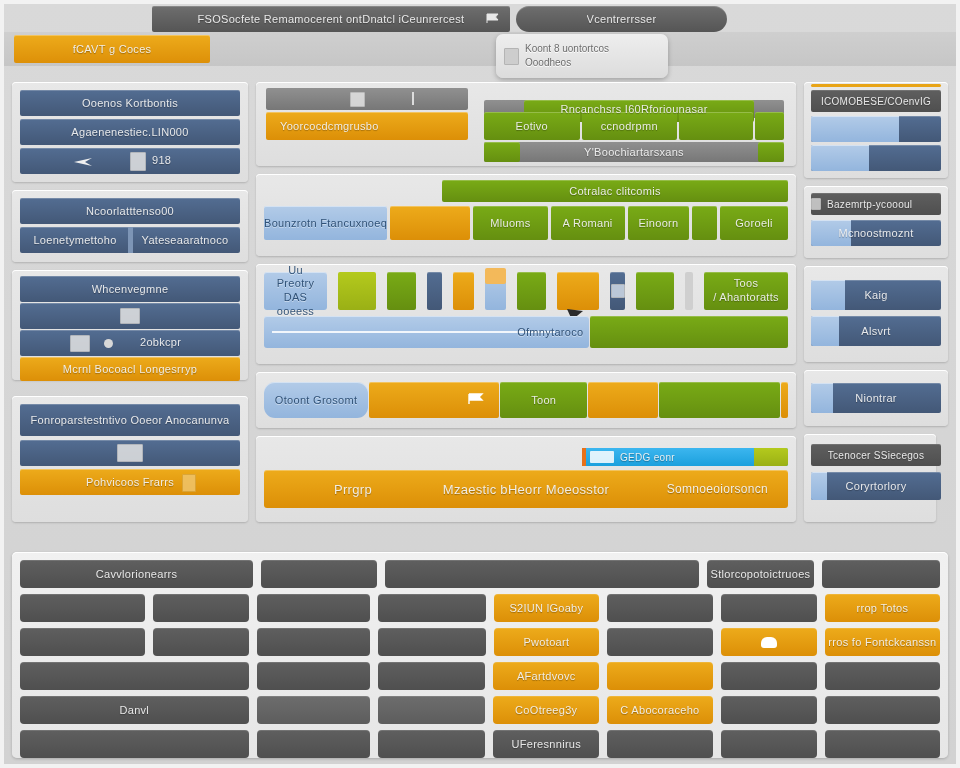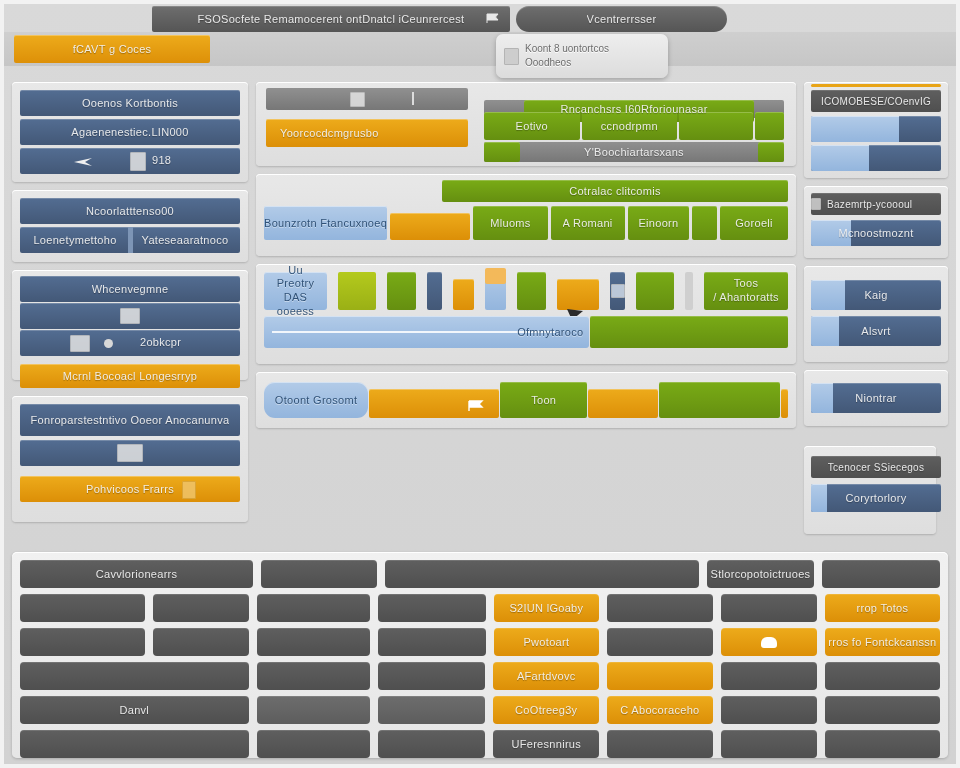--- a/index.html
+++ b/index.html
@@ -62,21 +62,21 @@
   #body{position:absolute;left:0;top:70px;width:952px;height:470px;}
 
   .panel{
     position:absolute;
     background:linear-gradient(#e8e8e8,#dedede);
     border-radius:4px;
     box-shadow:0 1px 2px rgba(0,0,0,.18),inset 0 1px 0 #fff;
   }
   .row{position:absolute;border-radius:2px;display:flex;align-items:center;justify-content:center;}
   .slate{background:linear-gradient(#536d92,#435877);box-shadow:inset 0 1px 0 rgba(255,255,255,.2);}
-  .orange{background:linear-gradient(#edab1b,#dc8f07);box-shadow:inset 0 1px 0 rgba(255,255,255,.3);margin-top:7px;}
+  .orange{background:linear-gradient(#edab1b,#dc8f07);box-shadow:inset 0 1px 0 rgba(255,255,255,.3);}
   .green{background:linear-gradient(#79ab16,#658f10);box-shadow:inset 0 1px 0 rgba(255,255,255,.22);}
   .ygreen{background:linear-gradient(#b4ca1d,#9ab015);}
   .lblue{background:linear-gradient(#b2cbe8,#93b5dd);box-shadow:inset 0 1px 0 rgba(255,255,255,.45);}
   .lblue .tx{color:#27496f;text-shadow:0 1px 0 rgba(255,255,255,.5);}
   .gray{background:linear-gradient(#909090,#777);}
   .dgray{background:linear-gradient(#5f5f5f,#4f4f4f);box-shadow:inset 0 1px 0 rgba(255,255,255,.12);}
   .cyan{background:linear-gradient(#3cb6ef,#1ba0dd);}
 
   
   #lp1{left:8px;top:8px;width:236px;height:100px;}
@@ -91,21 +91,21 @@
   #mp2{left:252px;top:100px;width:540px;height:82px;}
   #mp3{left:252px;top:190px;width:540px;height:100px;}
   #mp4{left:252px;top:298px;width:540px;height:56px;}
   #mp5{left:252px;top:362px;width:540px;height:86px;}
 
   
   #rp1{left:800px;top:8px;width:144px;height:96px;}
   #rp2{left:800px;top:112px;width:144px;height:72px;}
   #rp3{left:800px;top:192px;width:144px;height:96px;}
   #rp4{left:800px;top:296px;width:144px;height:56px;}
-  #rp5{left:800px;top:372px;width:132px;height:88px;}
+  #rp5{left:800px;top:360px;width:132px;height:88px;}
   .rrow{left:7px;width:130px;height:26px;}
   .rhdr{left:7px;width:130px;height:22px;}
 
   
   #grid{
     position:absolute;left:8px;top:548px;width:936px;height:206px;
     background:linear-gradient(#f1f1f1,#e6e6e6);
     border-radius:5px;
     box-shadow:0 1px 3px rgba(0,0,0,.2),inset 0 1px 0 #fff;
     padding:8px;box-sizing:border-box;
@@ -318,20 +318,33 @@
         </div>
         <div class="row green" style="position:relative;flex:1">
           <span class="tx">Toon</span>
         </div>
         <div class="row orange" style="position:relative;flex:.8"></div>
         <div class="row green" style="position:relative;flex:1.4"></div>
         <div class="row orange" style="position:relative;flex:.08"></div>
       </div>
     </div>
 
+    <div class="panel" id="mp5">
+      <div class="row cyan" style="left:326px;top:12px;width:206px;height:18px;border-radius:2px;justify-content:flex-start">
+        <span style="position:absolute;left:0;top:0;width:4px;height:18px;background:#e8711a"></span>
+        <span class="glyph" style="left:8px;top:3px;width:24px;height:12px;background:#fff;border:none"></span>
+        <span class="tx" style="position:absolute;left:38px;text-align:left;font-size:10px">GEDG eonr</span>
+        <span class="ygreen" style="position:absolute;right:0;top:0;width:34px;height:18px;border-radius:0 2px 2px 0"></span>
+      </div>
+      <div class="row orange" style="left:8px;top:34px;width:524px;height:38px;border-radius:3px">
+        <span class="tx" style="position:absolute;left:70px;font-size:13px">Prrgrp</span>
+        <span class="tx" style="font-size:13px">Mzaestic bHeorr Moeosstor</span>
+        <span class="tx" style="position:absolute;right:20px;font-size:12px">Somnoeoiorsoncn</span>
+      </div>
+    </div>
 
     <div class="panel" id="rp1">
       <div style="position:absolute;left:7px;top:2px;width:130px;height:3px;background:#e8a417;border-radius:2px"></div>
       <div class="row dgray rhdr" style="top:8px">
         <span class="tx" style="font-size:10px">ICOMOBESE/COenvIG</span>
       </div>
       <div class="row slate rrow" style="top:34px">
         <span class="lblue" style="position:absolute;left:0;top:0;width:88px;height:26px;border-radius:2px 0 0 2px"></span>
       </div>
       <div class="row slate rrow" style="top:63px">

